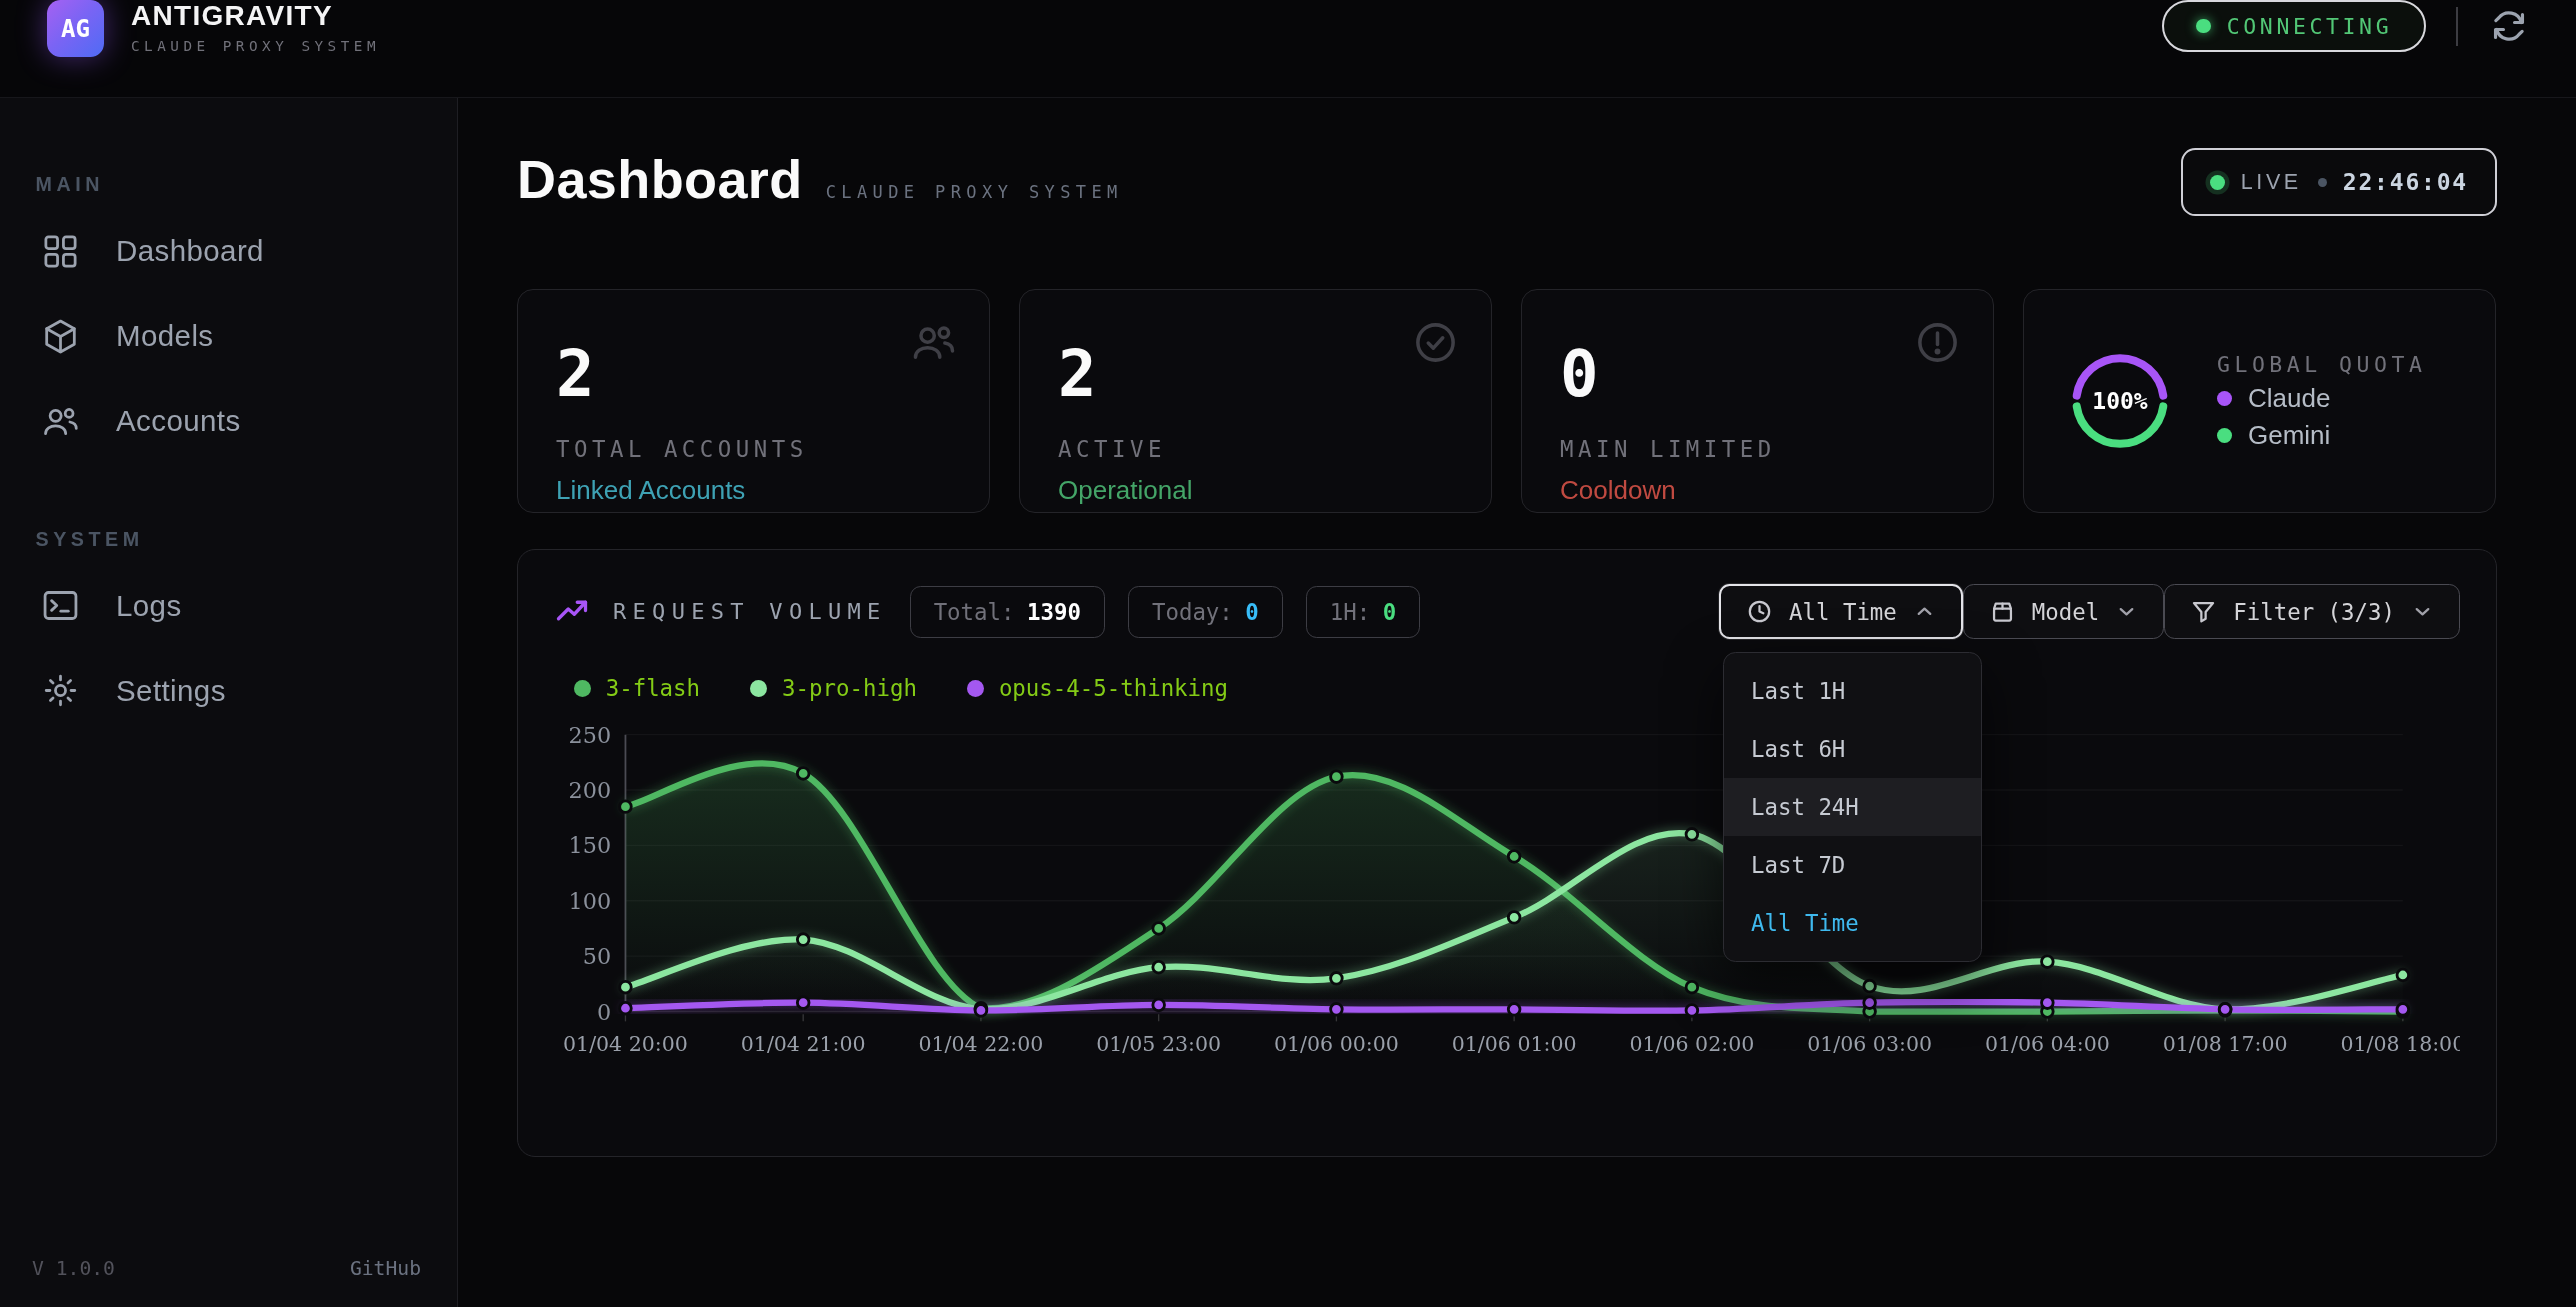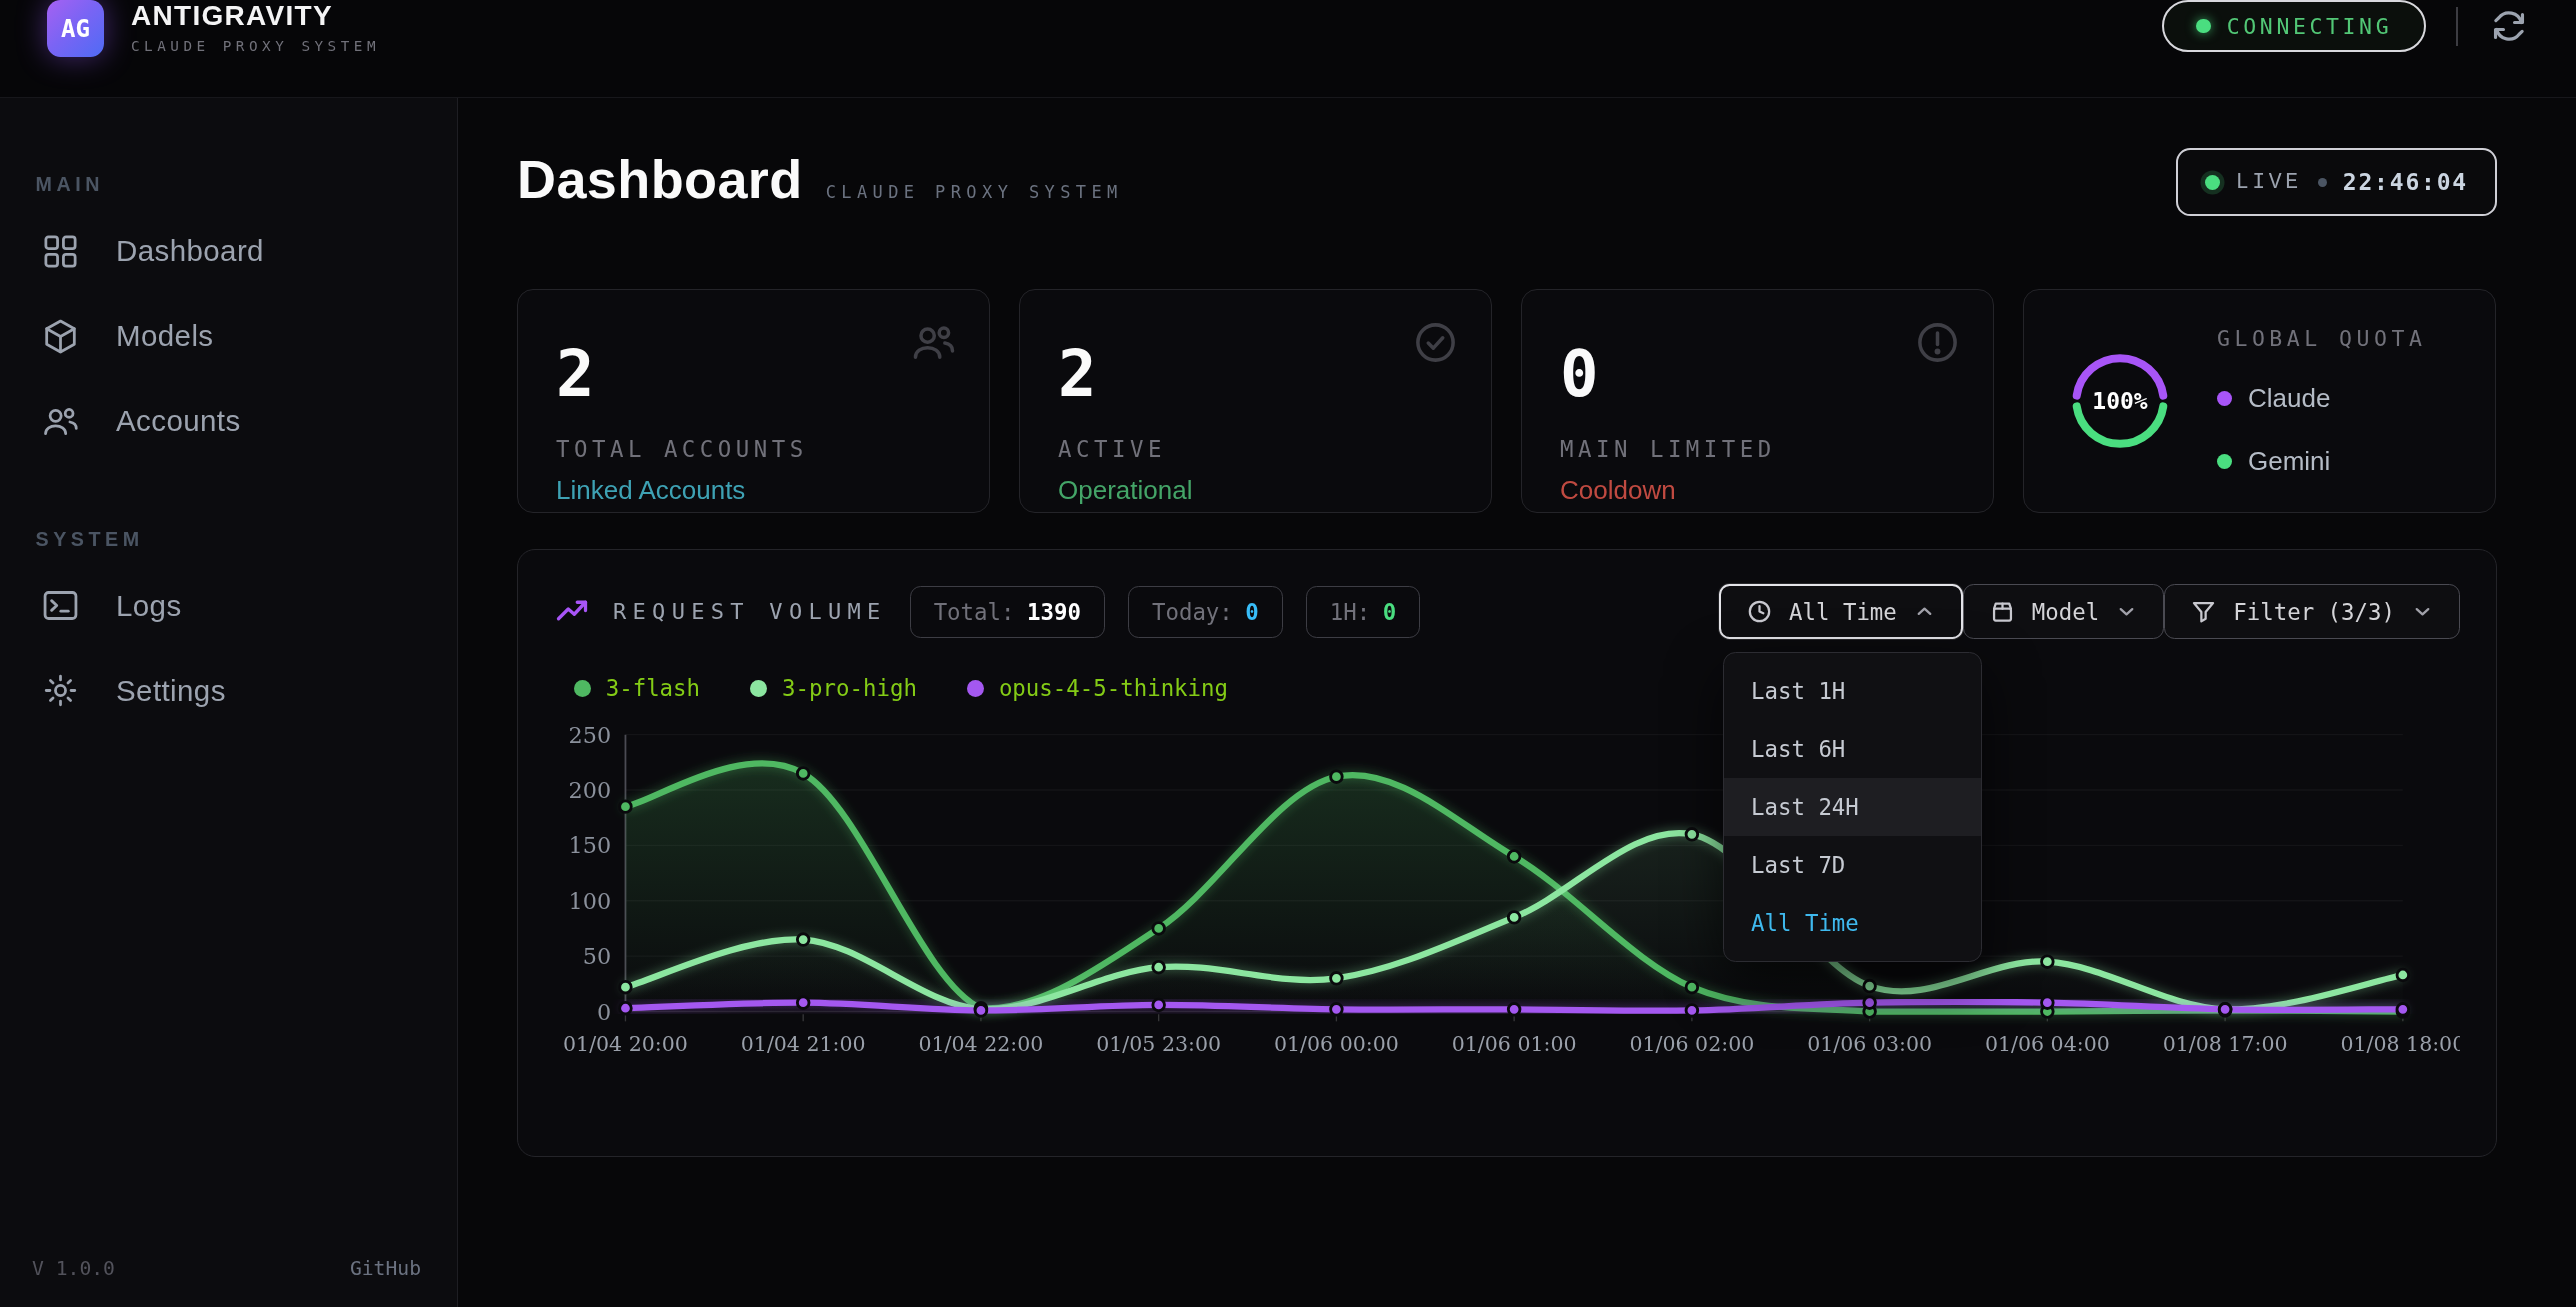--- a/index.html
+++ b/index.html
@@ -39,38 +39,38 @@
   .main { flex:1; padding:50px 79px 0 59px; background:#070709; }
 
   
   .page-head { display:flex; align-items:flex-start; }
   .page-title-wrap { display:flex; align-items:baseline; gap:23px; }
   .page-title { font-size:54px; font-weight:bold; color:#fafafa; letter-spacing:0.4px; }
   .page-sub { font-family:"DejaVu Sans Mono", monospace; font-size:17px; letter-spacing:5.4px; color:#6b7280; }
   .live-pill { margin-left:auto; display:flex; align-items:center; gap:16px; height:68px; padding:0 27px;
                border:2.2px solid #cfcfd6; border-radius:14.3px; background:#0a0a0c; }
   .live-dot { width:15px; height:15px; border-radius:50%; background:#4ade80; box-shadow:0 0 0 4.5px rgba(74,222,128,.18); }
-  .live-lbl { font-family:Liberation Mono, monospace; font-size:21.5px; letter-spacing:3.6px; color:#9ca3af; }
+  .live-lbl { font-family:Liberation Sans, sans-serif; font-size:21.5px; letter-spacing:3.6px; color:#9ca3af; }
   .live-sep { width:9px; height:9px; border-radius:50%; background:#4b5563; }
   .live-time { font-family:"DejaVu Sans Mono", monospace; font-size:23px; font-weight:bold; color:#cbd5e1; letter-spacing:1.8px; }
 
   
   .cards { display:flex; gap:29px; margin-top:73px; }
   .card { width:473px; height:224px; background:#0a0a0d; border:1.8px solid #242429; border-radius:16px;
           position:relative; padding:36px 38px; }
   .card .num { font-family:"DejaVu Sans Mono", monospace; font-weight:bold; font-size:64px; color:#fafafa; line-height:1; margin-top:16px; }
   .card .cap { font-family:"DejaVu Sans Mono", monospace; font-size:22.4px; letter-spacing:4.5px; color:#71717a; margin-top:30px; }
   .card .sub { font-size:26px; margin-top:12.5px; }
   .card .corner { position:absolute; top:29px; right:32px; width:47px; height:47px; color:#3f3f46; }
 
   .quota-card { display:flex; align-items:center; gap:39px; }
   .quota-ring-wrap { position:relative; width:116px; height:116px; flex:none; }
   .quota-pct { position:absolute; inset:0; display:flex; align-items:center; justify-content:center;
                font-family:"DejaVu Sans Mono", monospace; font-weight:bold; font-size:23px; color:#fff; }
-  .quota-right { display:flex; flex-direction:column; gap:32px; }
+  .quota-right { display:flex; flex-direction:column; gap:6px; }
   .quota-title { font-family:"DejaVu Sans Mono", monospace; font-size:21.5px; letter-spacing:4.5px; color:#71717a; }
   .quota-leg { display:flex; align-items:center; gap:16px; font-size:26px; color:#b5bcc6; }
   .quota-leg .dot { width:15px; height:15px; border-radius:50%; }
 
   
   .panel { margin-top:36px; height:608px; background:#0a0a0d; border:1.8px solid #242429; border-radius:18px;
            padding:34px 36px 0 36px; position:relative; }
   .panel-head { display:flex; align-items:center; }
   .ph-left { display:flex; align-items:center; gap:23px; }
   .trend-icn { width:36px; height:36px; color:#a855f7; }

